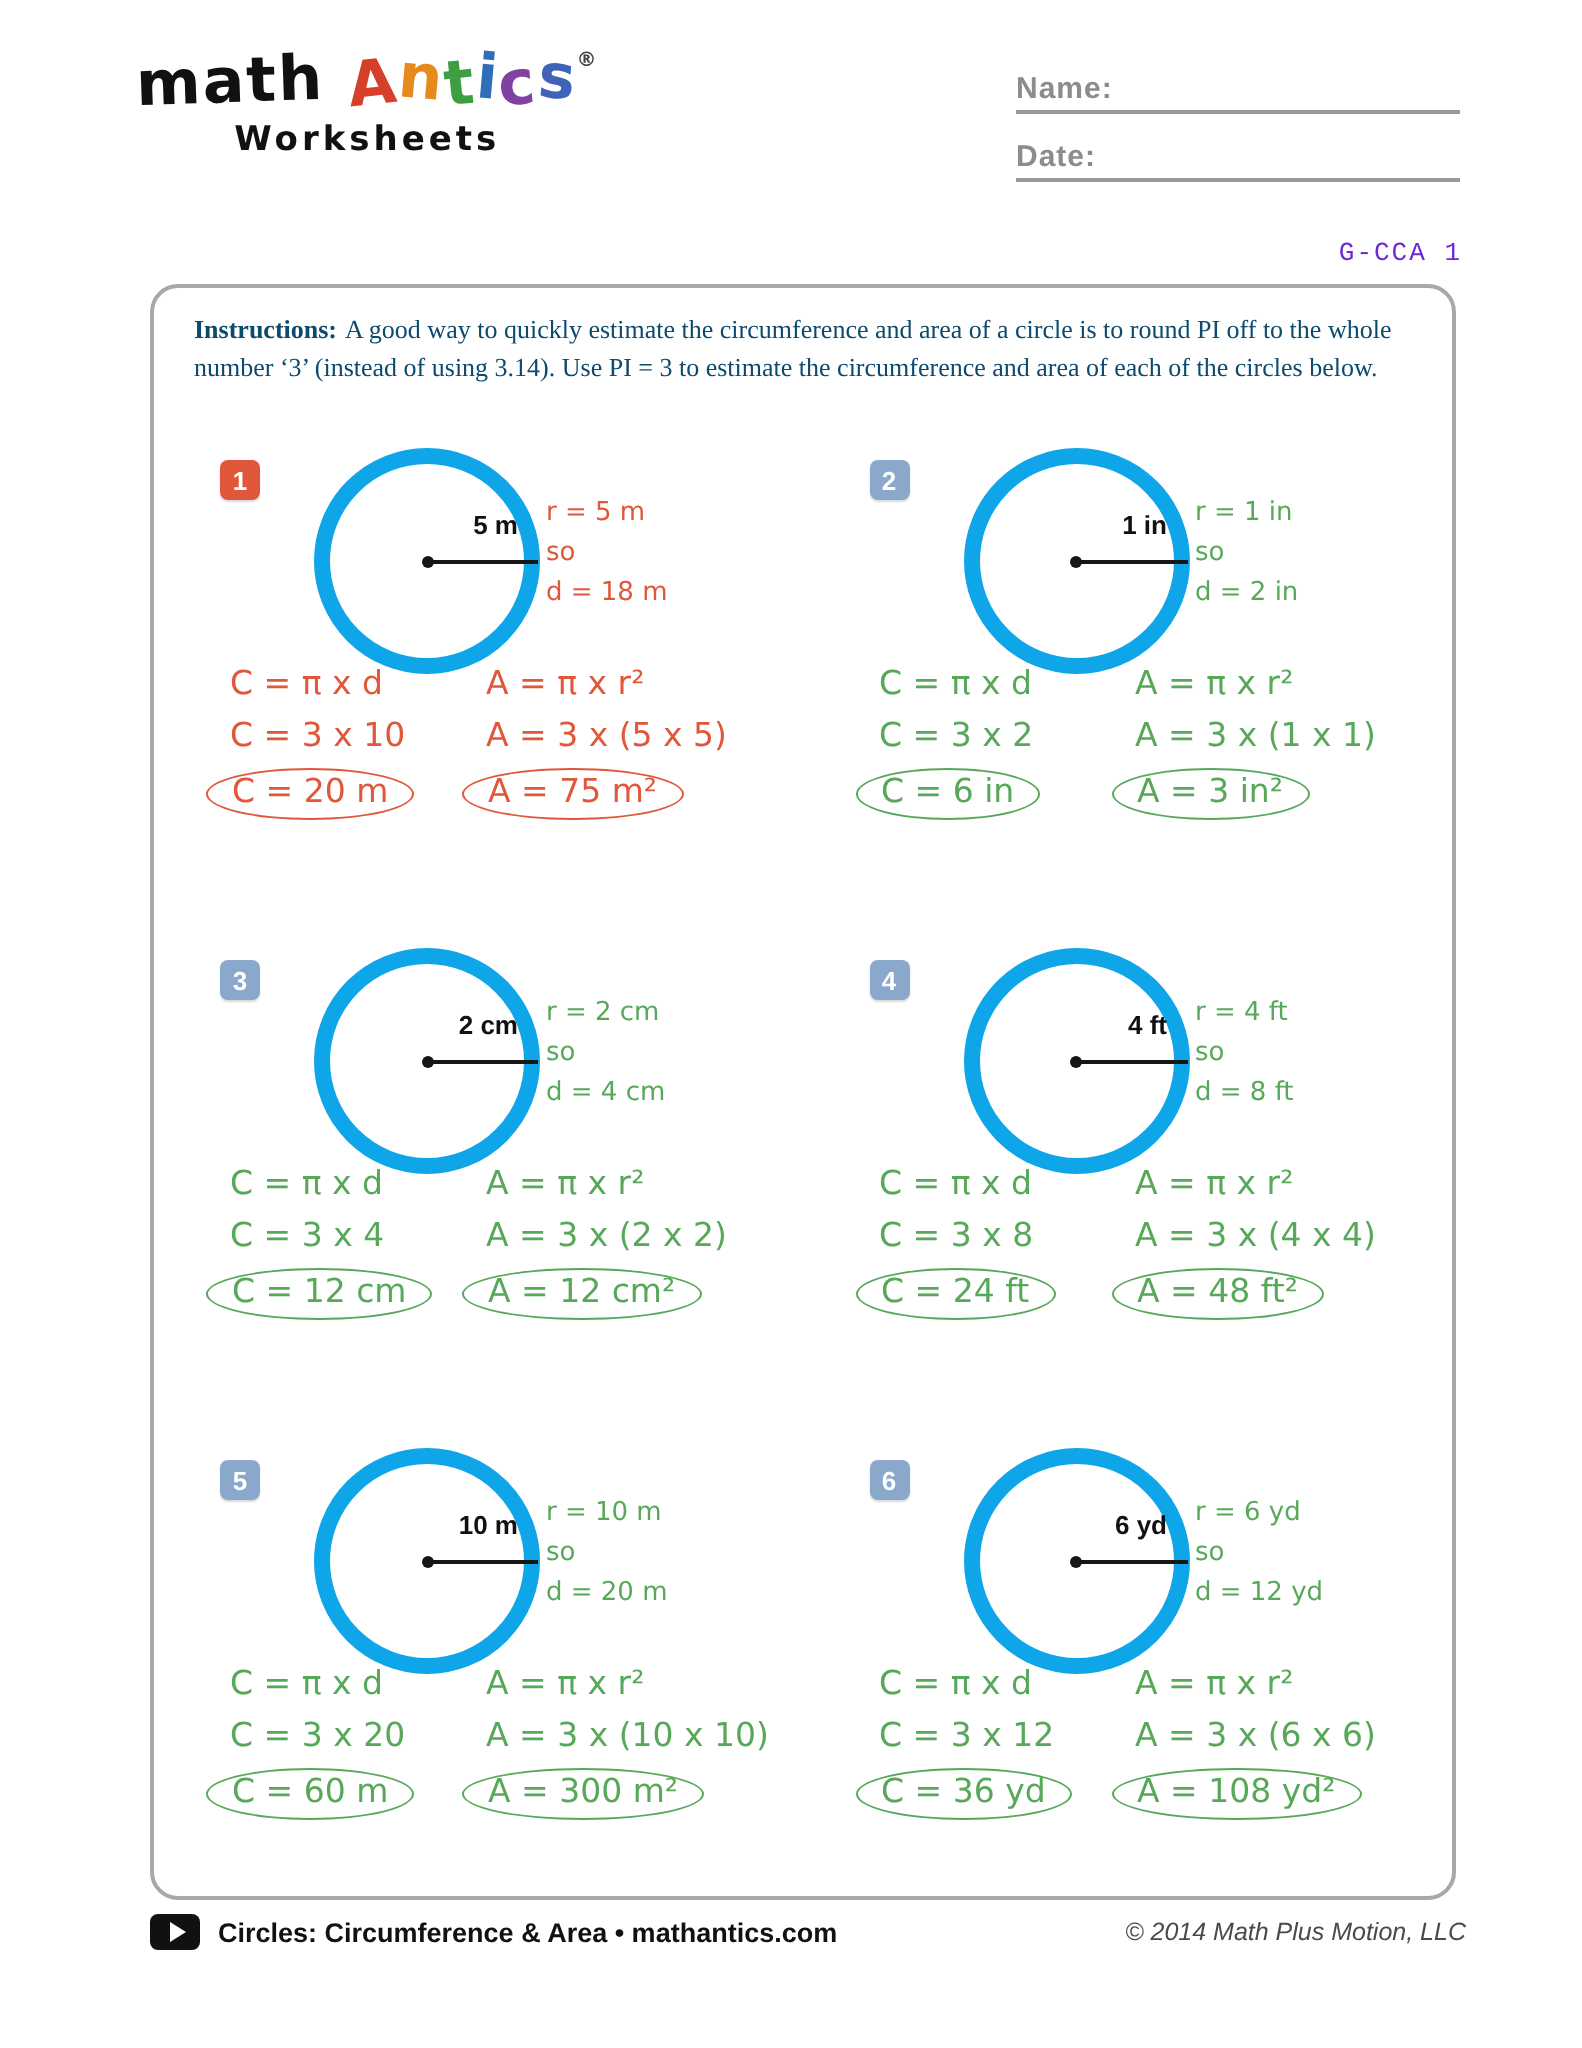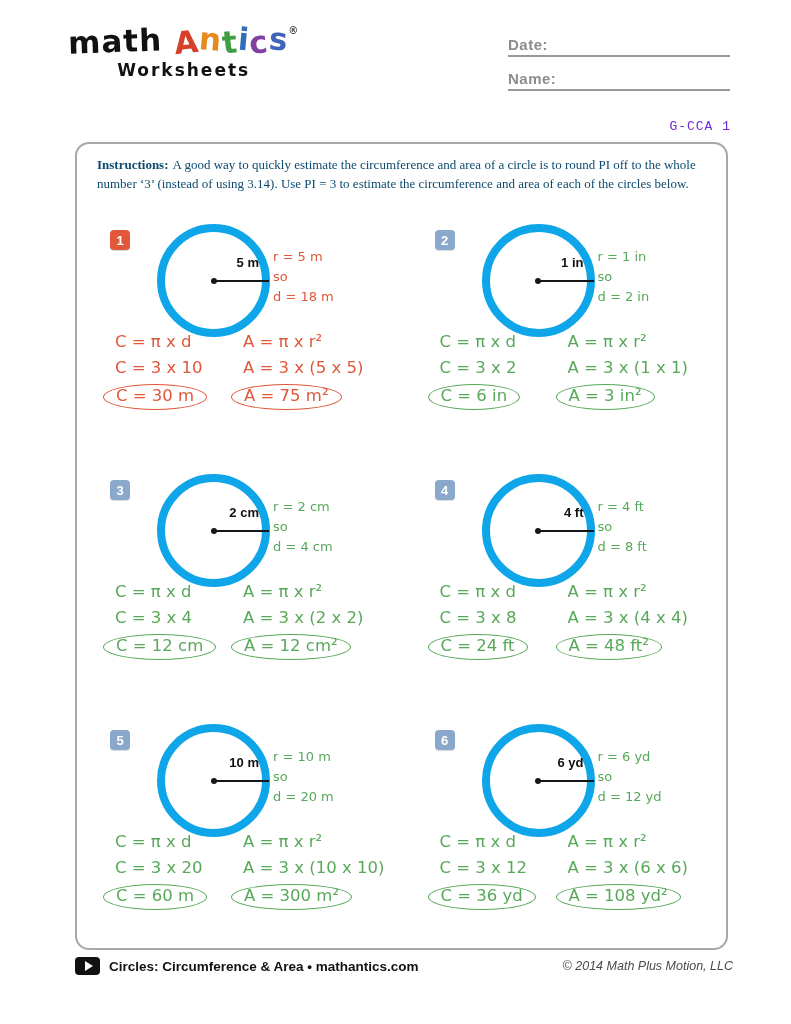--- a/index.html
+++ b/index.html
@@ -68,24 +68,24 @@
   <div class="logo">
     <div class="logo-line1">
       <span class="logo-math">math</span>
       <span id="antics-letters"><span class="al" style="color: rgb(214, 64, 43);">A</span><span class="al" style="color: rgb(231, 138, 30);">n</span><span class="al" style="color: rgb(63, 157, 66);">t</span><span class="al" style="color: rgb(47, 111, 186);">i</span><span class="al" style="color: rgb(128, 65, 160);">c</span><span class="al" style="color: rgb(62, 99, 184);">s</span></span><span class="logo-reg">®</span>
     </div>
     <div class="logo-worksheets">Worksheets</div>
   </div>
 
   <div class="namedate">
     <div class="nd-row">
+      <span class="nd-label">Name:</span>
+    </div>
+    <div class="nd-row">
       <span class="nd-label">Date:</span>
-    </div>
-    <div class="nd-row">
-      <span class="nd-label">Name:</span>
     </div>
   </div>
 
   <div class="code">G-CCA 1</div>
 
   <div class="main-box">
     <p class="instructions">
       <b>Instructions:</b><span>A good way to quickly estimate the circumference and area of a circle is to round PI off to the whole number ‘3’ (instead of using 3.14).  Use PI = 3 to estimate the circumference and area of each of the circles below.</span>
     </p>
     <div class="grid" id="problems-grid">
@@ -98,21 +98,21 @@
     </div>
     <div class="notes">
       <div class="note">r = 5 m</div>
       <div class="note">so</div>
       <div class="note">d = 18 m</div>
     </div>
     <div class="work">
       <div class="wcol">
         <div class="wline">C = π x d</div>
         <div class="wline">C = 3 x 10</div>
-        <div class="wline"><span class="circled">C = 30 m</span></div>
+        <div class="wline"><span class="circled">C = 20 m</span></div>
       </div>
       <div class="wcol">
         <div class="wline">A = π x r²</div>
         <div class="wline">A = 3 x (5 x 5)</div>
         <div class="wline"><span class="circled">A = 75 m²</span></div>
       </div>
     </div>
   </div>
 
   <div class="problem green">

